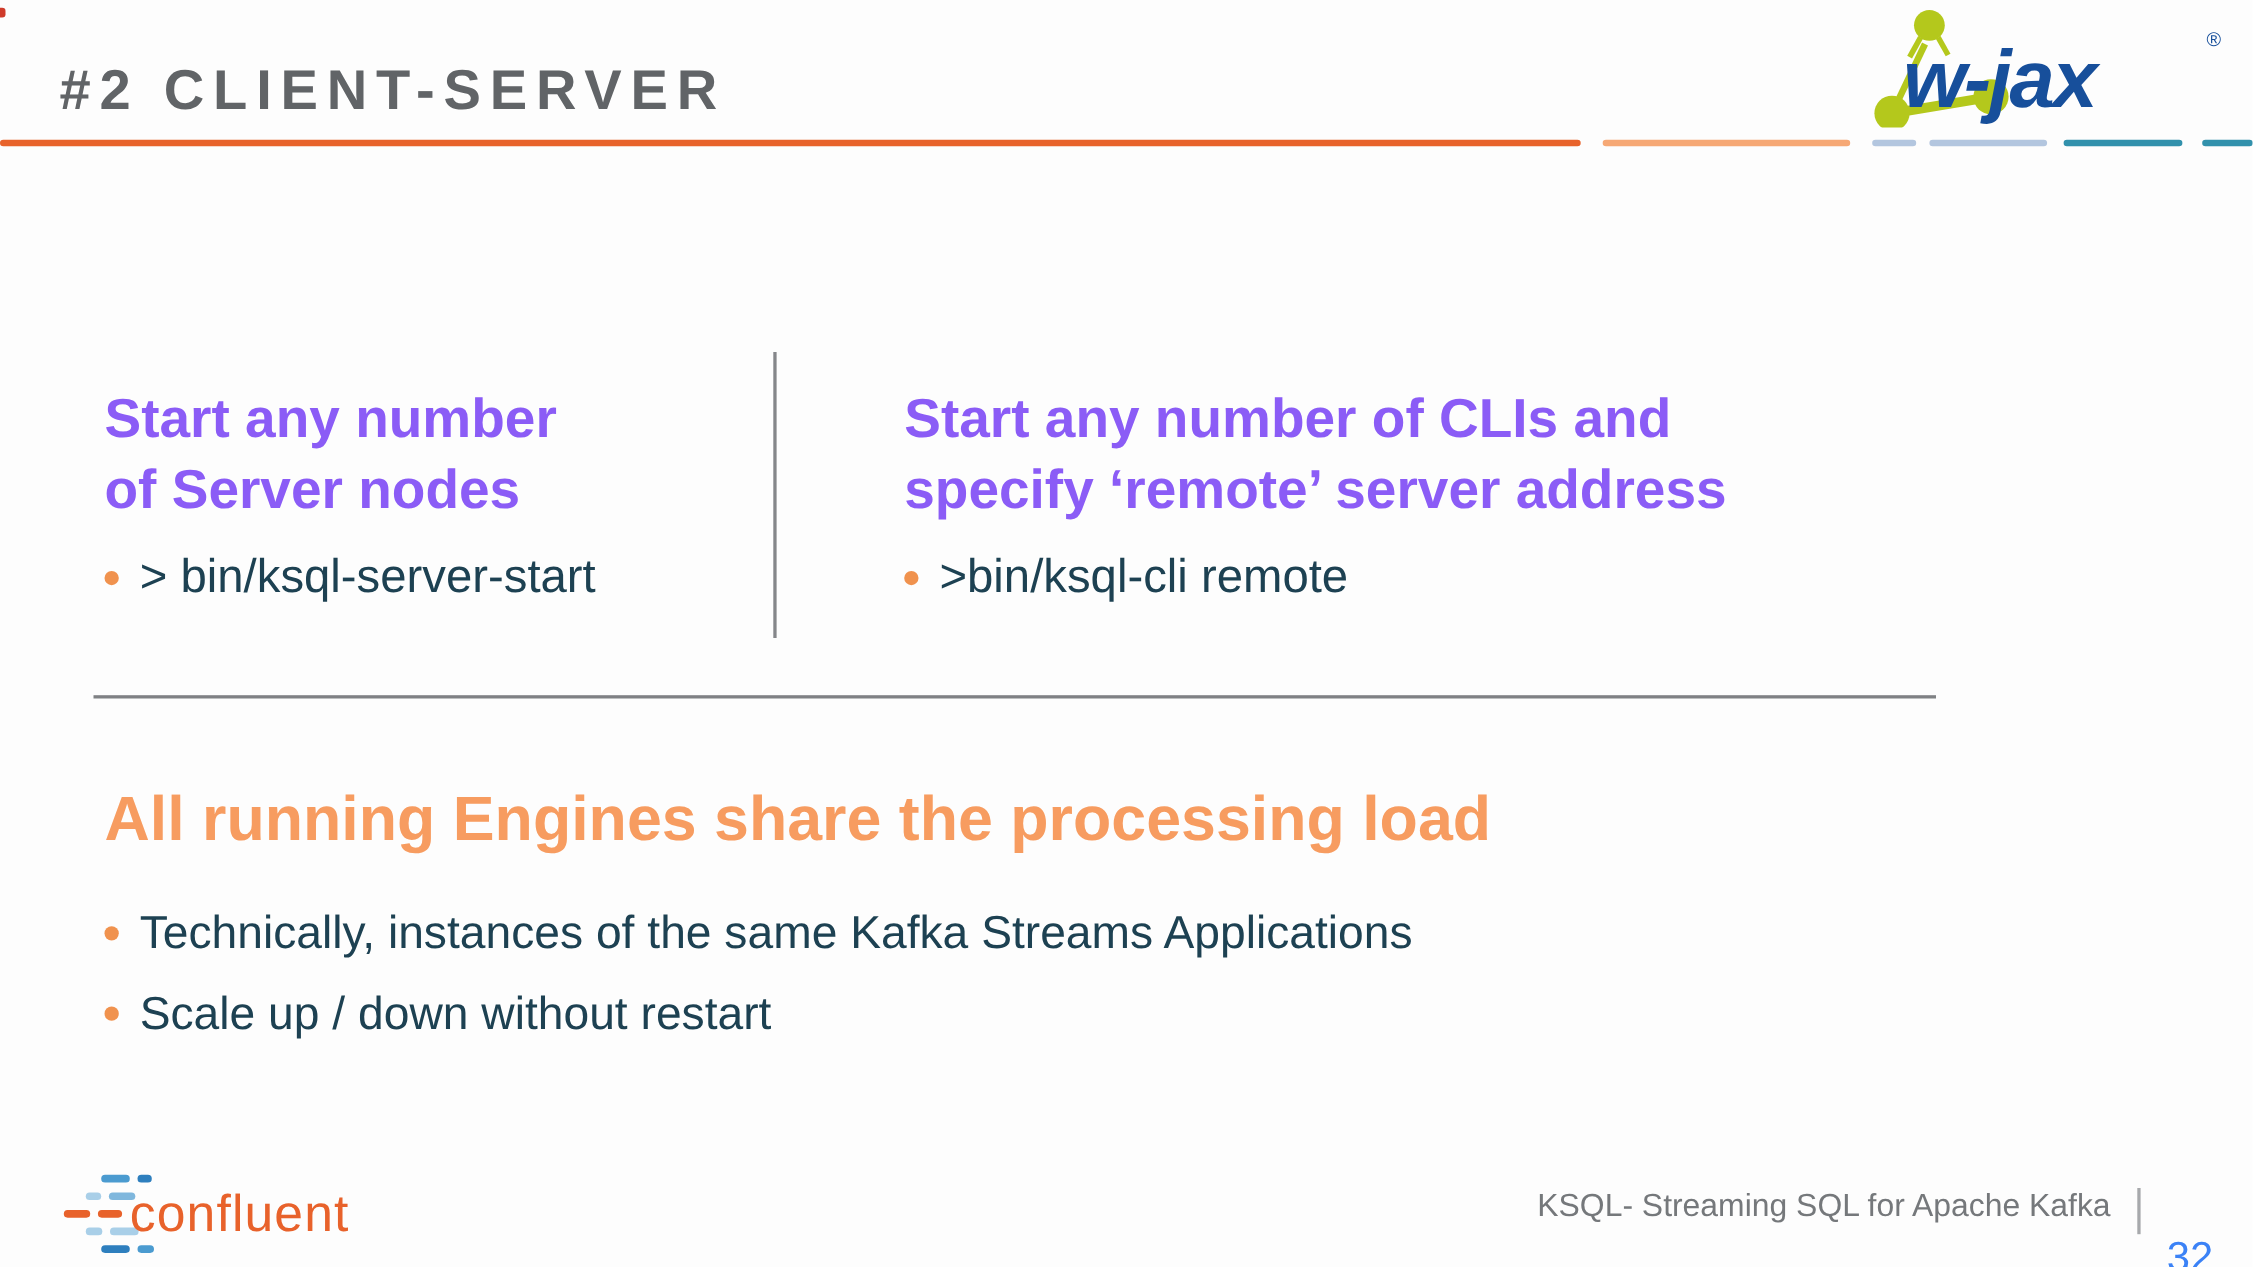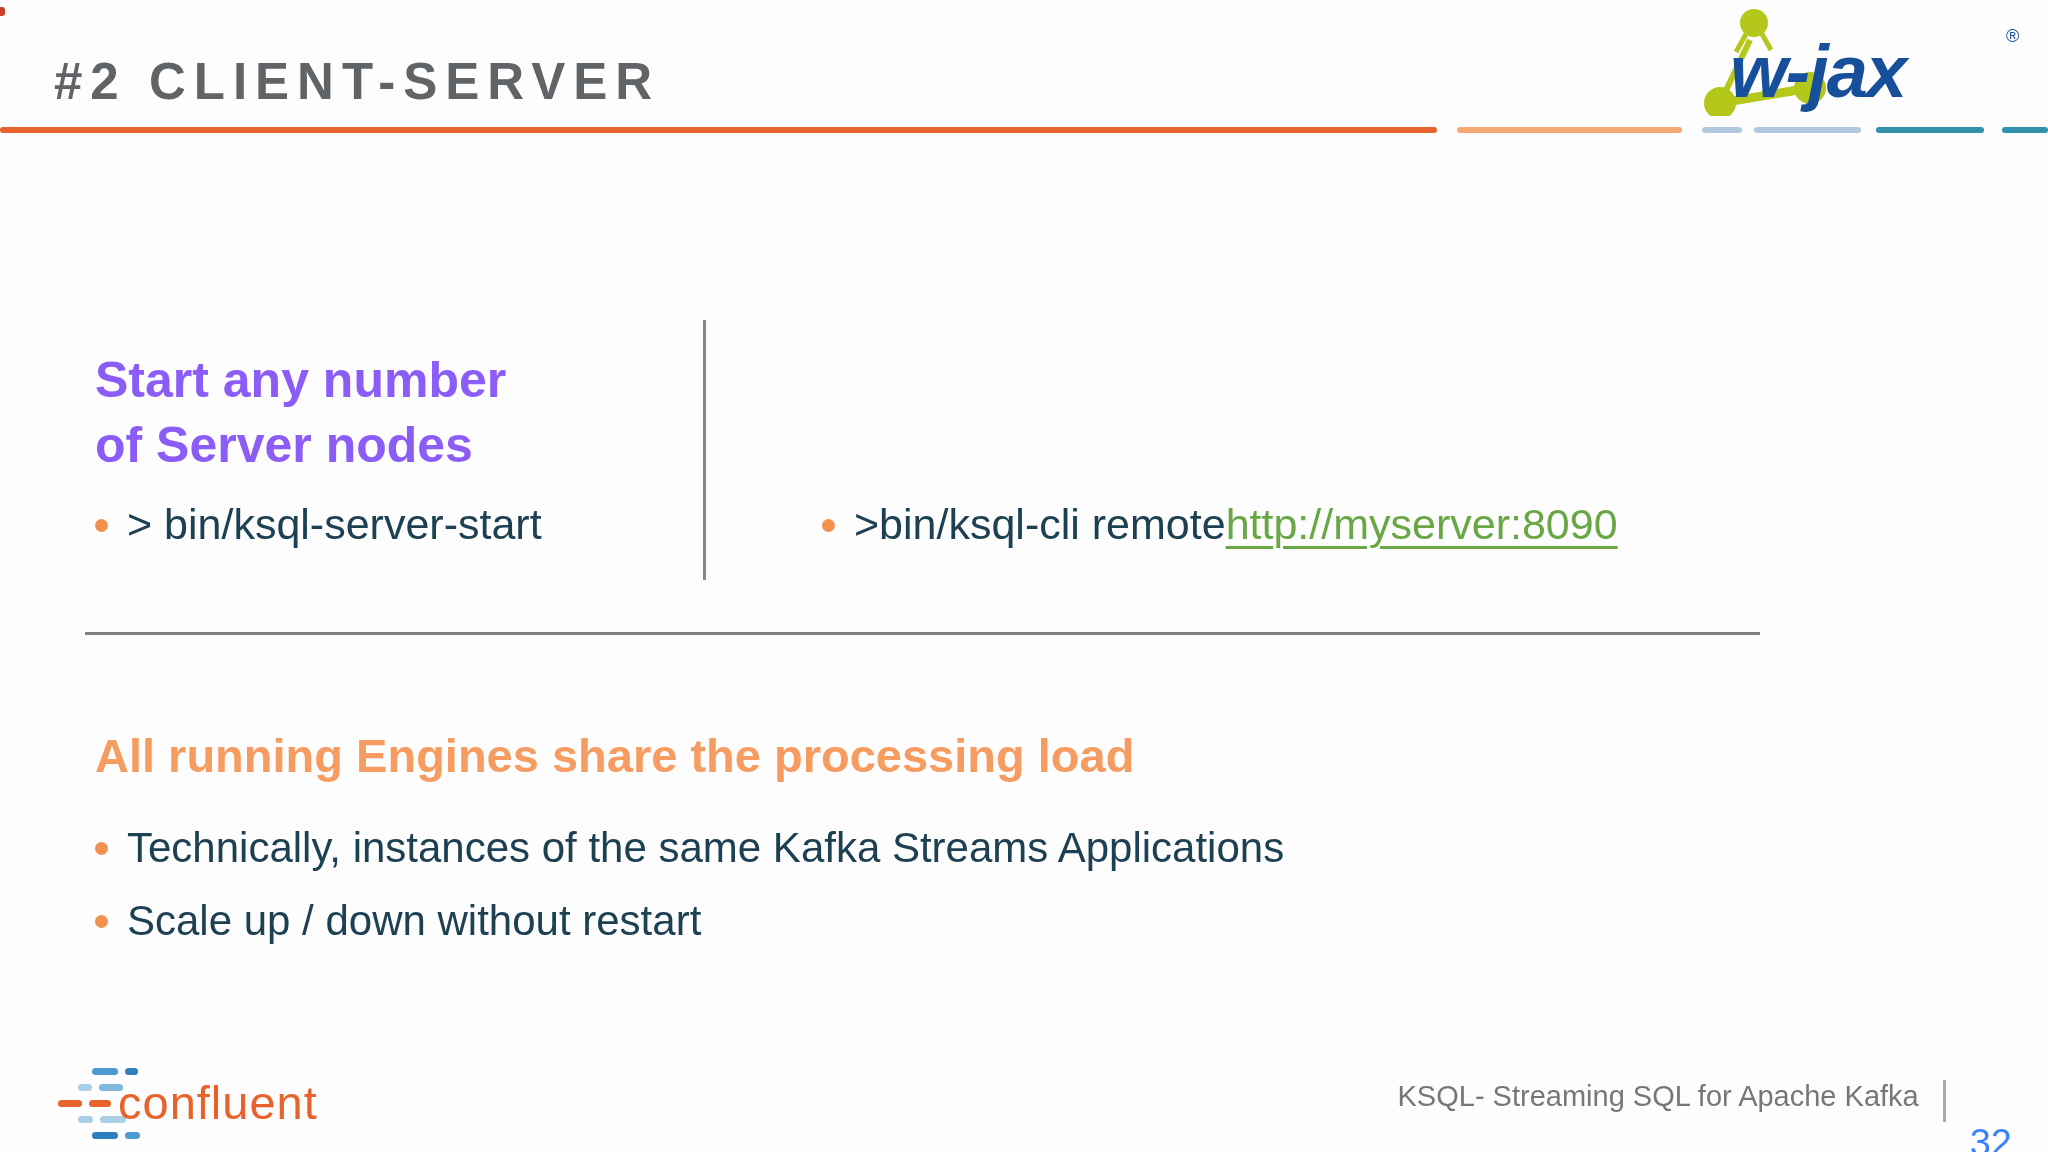--- a/index.html
+++ b/index.html
@@ -66,22 +66,22 @@
     position:absolute; left:703px; top:320px;
     width:3px; height:260px; background:#85878a;
   }
   .h-divider {
     position:absolute; left:85px; top:632px;
     width:1675px; height:3px; background:#7f8184;
   }
 
   
   .bottom-heading {
-    position:absolute; left:95px; top:728px;
-    font-size:47px; font-weight:700; color:#f79c60;
+    position:absolute; left:95px; top:712px;
+    font-size:57px; font-weight:700; color:#f79c60;
     margin:0; white-space:nowrap;
   }
   .bottom-bullet-1 { left:95px; top:820px; font-size:42px; }
   .bottom-bullet-2 { left:95px; top:893px; font-size:42px; }
   .bottom-bullet-1 .dot, .bottom-bullet-2 .dot { margin-top:22px; }
 
   
   .confluent-logo { position:absolute; left:30px; top:1060px; }
   .footer-right {
     position:absolute; right:36px; top:1080px;
@@ -127,25 +127,28 @@
     <span>of Server nodes</span>
   </h2>
 
   <div class="bullet-row bullet-left">
     <span class="dot"></span>
     <span>&gt; bin/ksql-server-start</span>
   </div>
 
   <div class="v-divider"></div>
 
+  <h2 class="col-heading col-right-heading">
+    <span>Start any number of CLIs and</span><br>
+    <span>specify ‘remote’ server address</span>
+  </h2>
 
   <div class="bullet-row bullet-right">
     <span class="dot"></span>
     <span>&gt;bin/ksql-cli remote </span>
-    <a href="#">http://myserver:8090</a>
   </div>
 
   <div class="h-divider"></div>
 
   <h2 class="bottom-heading">All running Engines share the processing load</h2>
 
   <div class="bullet-row bottom-bullet-1">
     <span class="dot"></span>
     <span>Technically, instances of the same Kafka Streams Applications</span>
   </div>

